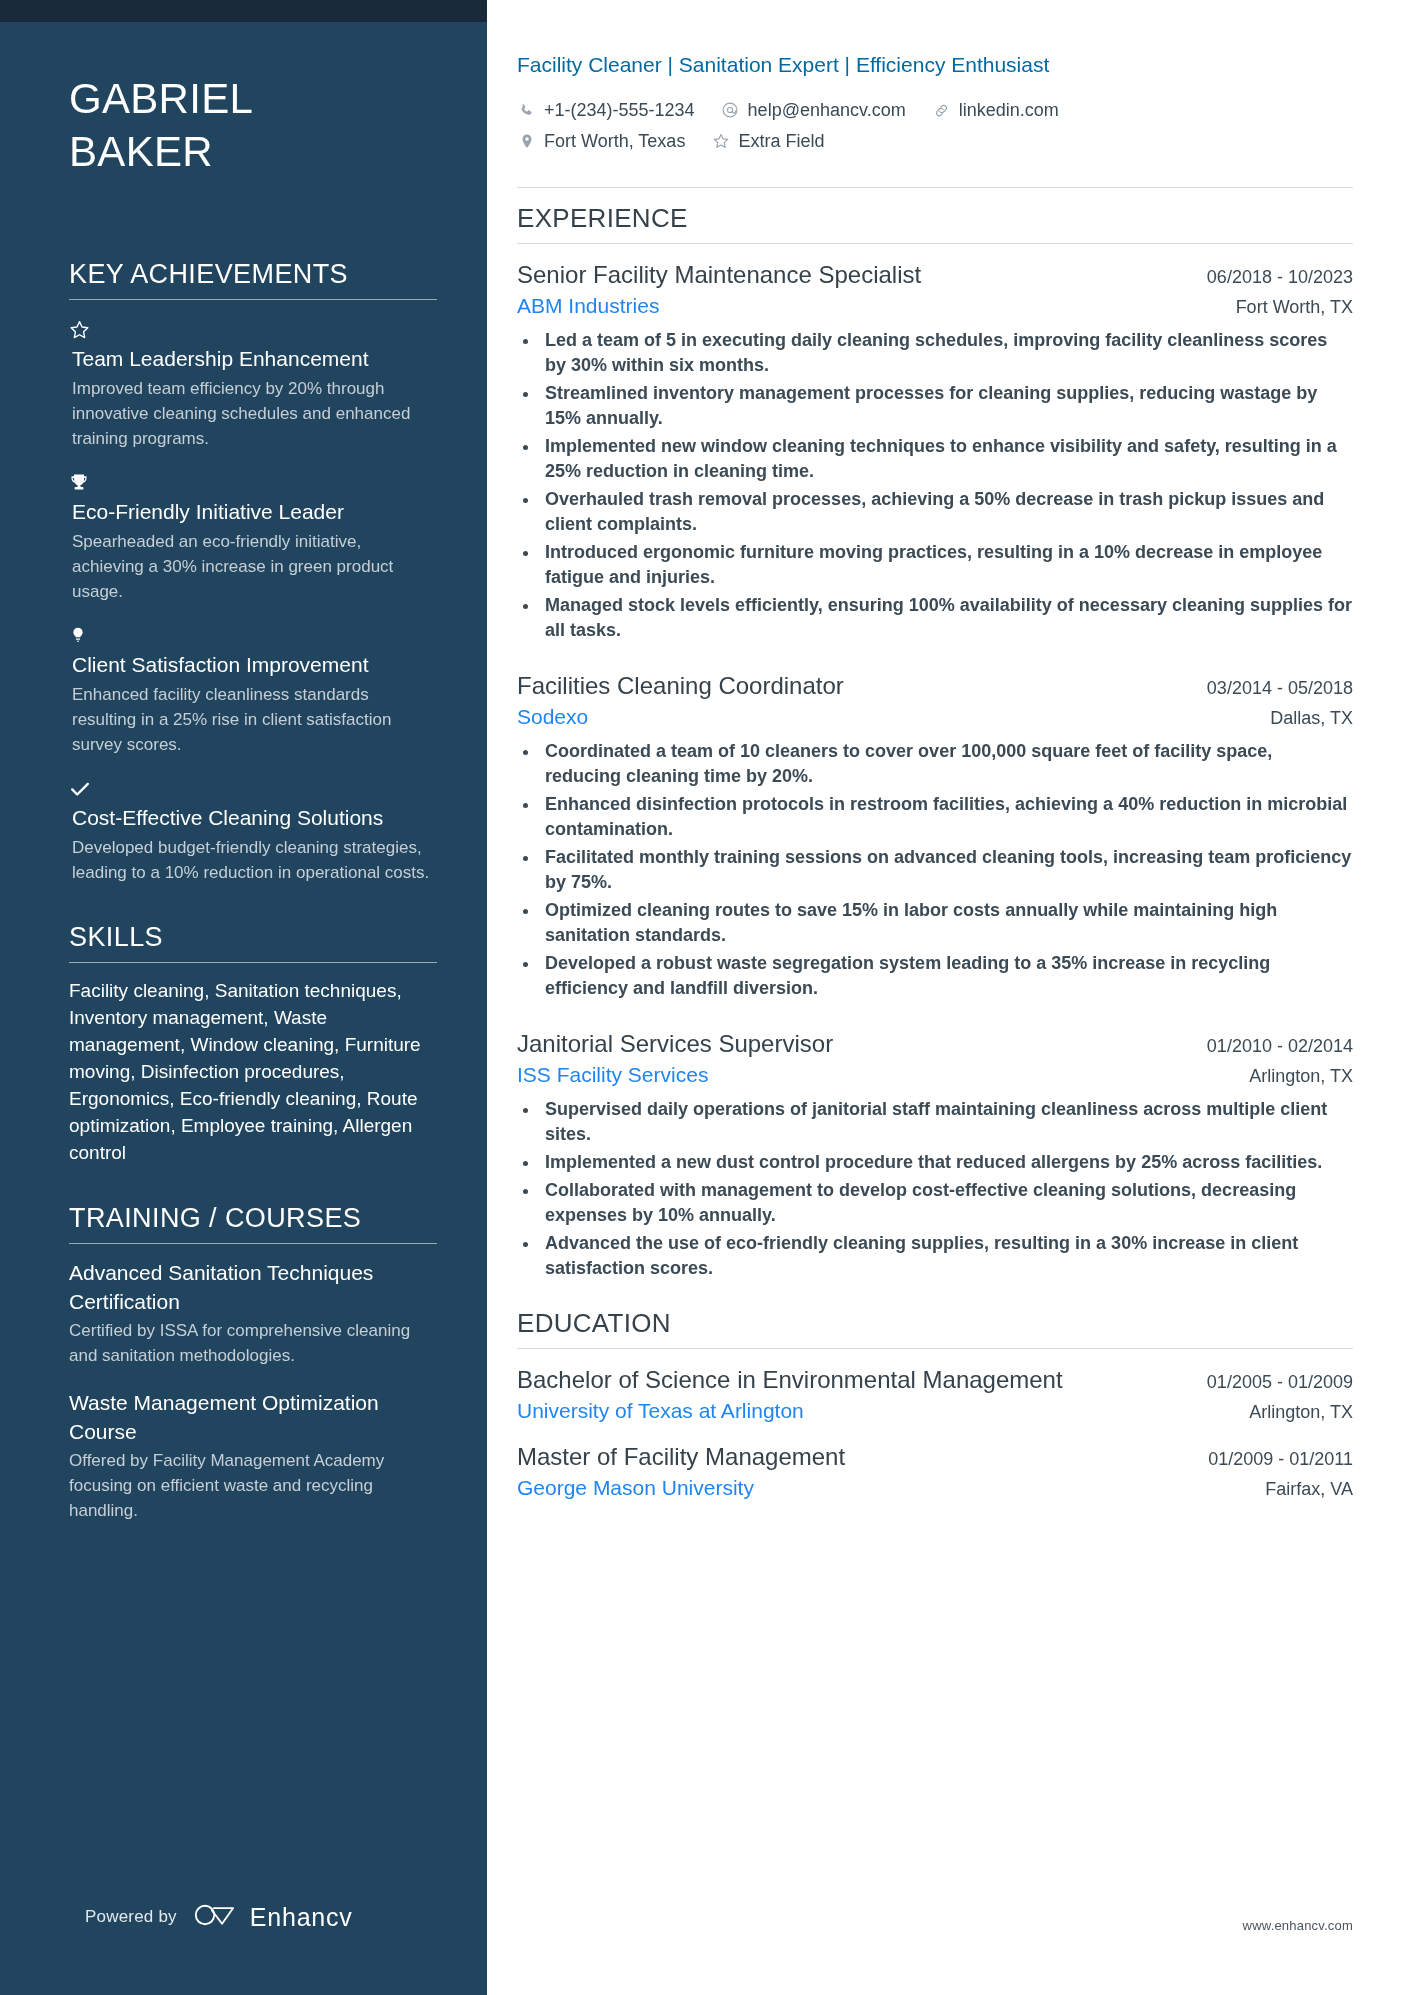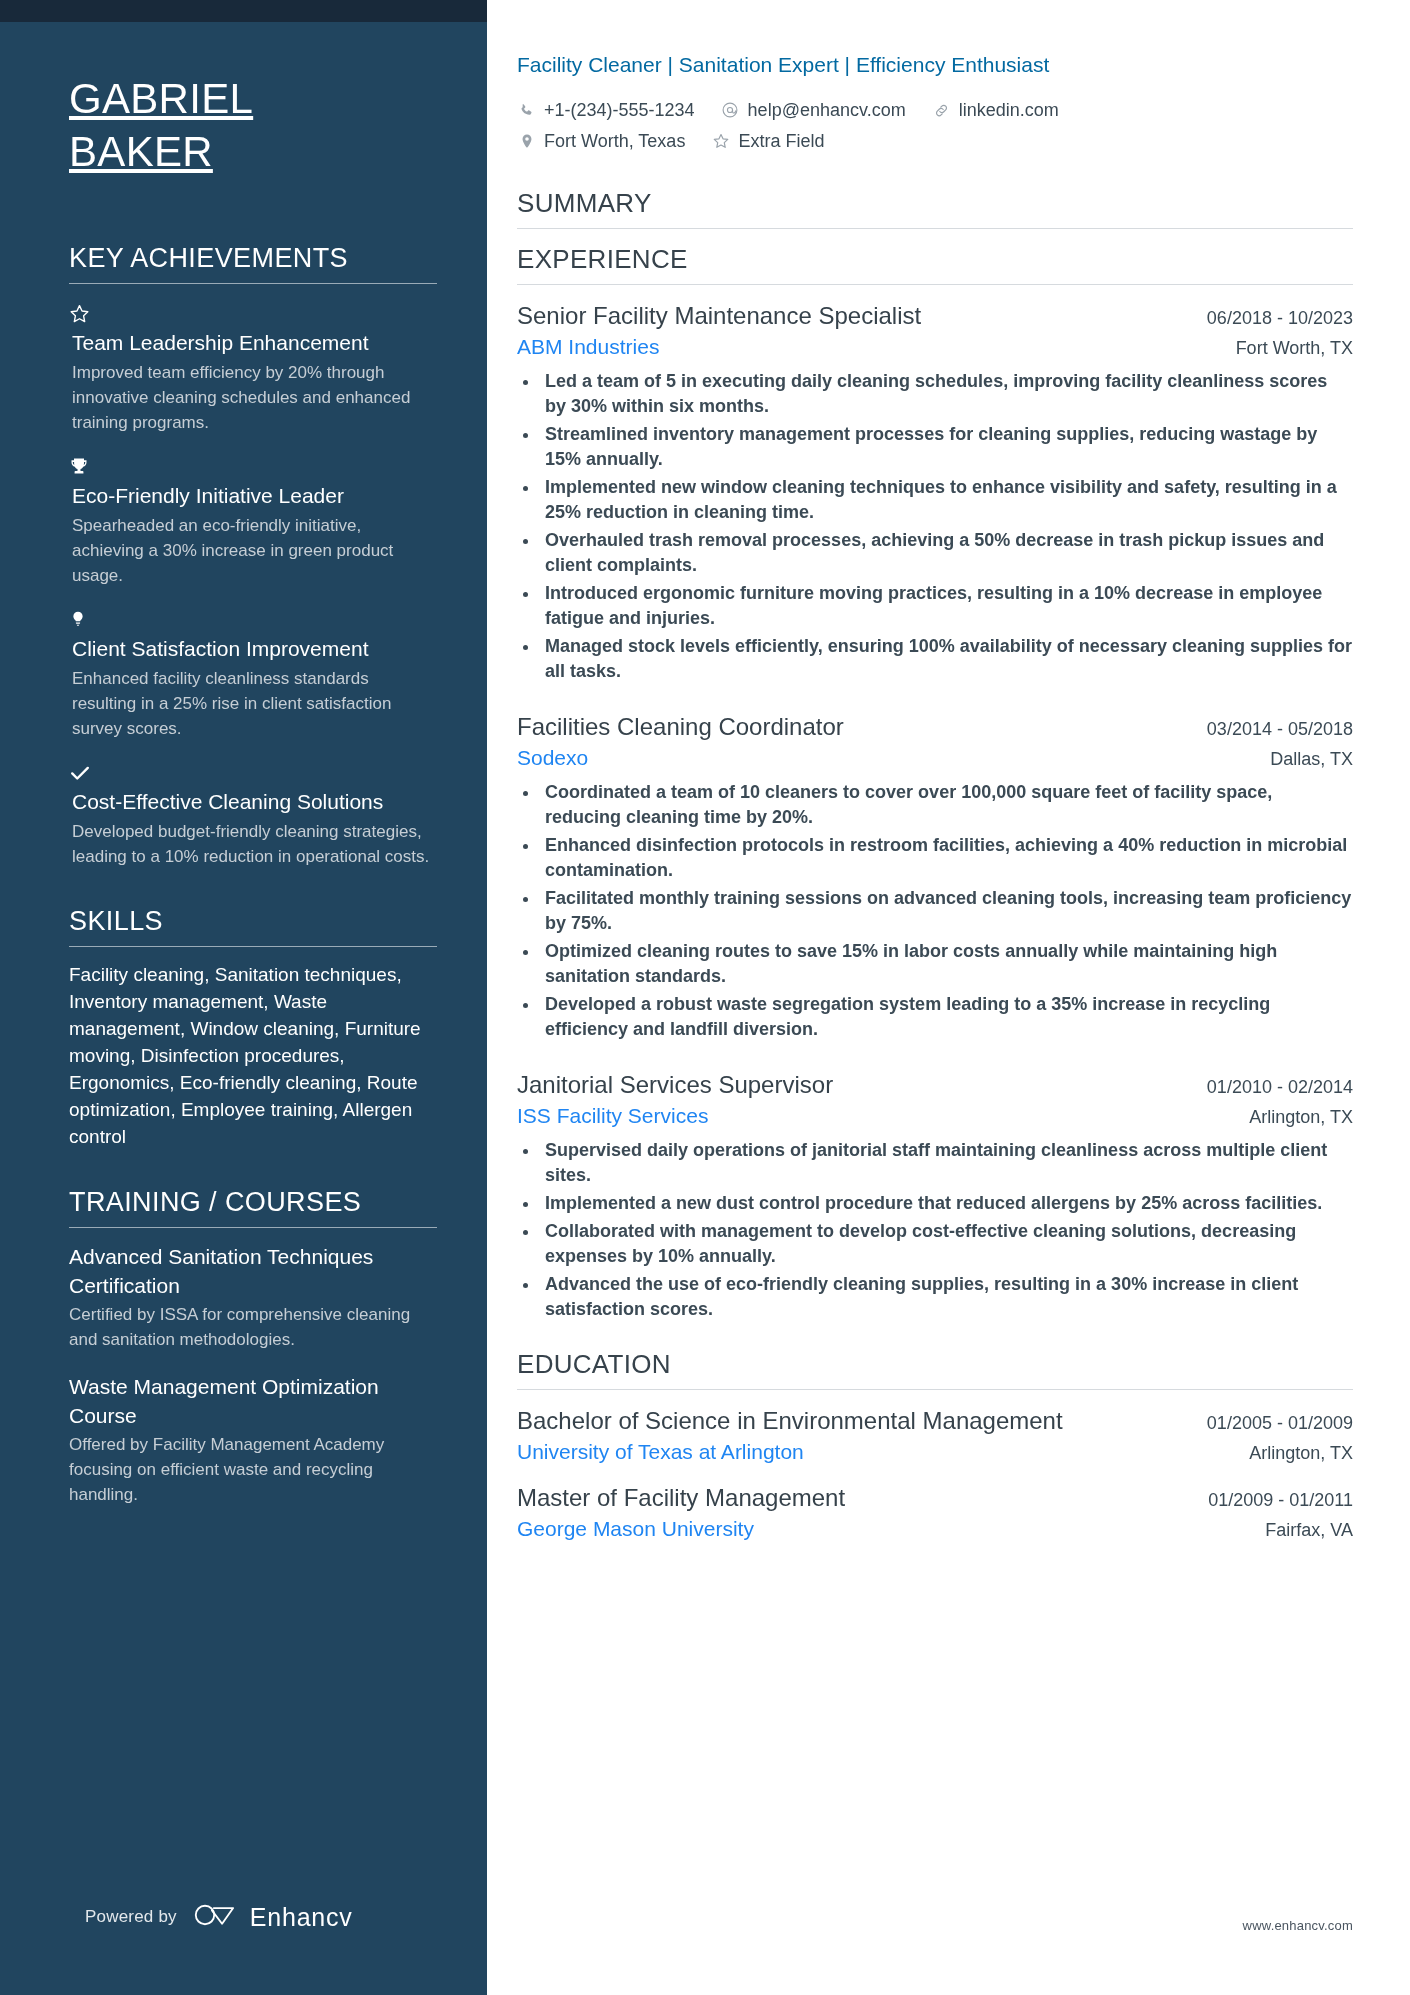--- a/index.html
+++ b/index.html
@@ -29,22 +29,21 @@
   .sidebar-topbar {
     height: 22px;
     background: #18293a;
     width: 100%;
   }
   .sidebar-inner {
     padding: 40px 50px 0 69px;
   }
   .name-block {
     margin-top: 10px;
-    margin-bottom: 64px;
-    text-decoration: underline;
+    margin-bottom: 80px;
   }
   .name-line {
     font-size: 42px;
     line-height: 53px;
     font-weight: 400;
     letter-spacing: 0.3px;
     color: #ffffff;
   }
 
   .side-section { margin-bottom: 36px; }
@@ -402,21 +401,20 @@
             <svg width="18" height="18" viewBox="0 0 24 24" fill="none" stroke="currentColor" stroke-width="1.6" stroke-linejoin="round">
                 <polygon points="12,3.4 14.7,9.1 21,9.9 16.4,14.2 17.6,20.4 12,17.4 6.4,20.4 7.6,14.2 3,9.9 9.3,9.1"></polygon>
               </svg>
           </span>
           <span>Extra Field</span>
         </span>
       </div>
     </div>
 
     <section class="main-section">
-      <h2 class="main-heading">SUMMARY</h2>
       <div class="main-rule"></div>
     </section>
 
     <section class="main-section">
       <h2 class="main-heading">EXPERIENCE</h2>
       <div class="main-rule"></div>
 
       <article class="entry">
         <div class="entry-line">
           <div class="entry-title">Senior Facility Maintenance Specialist</div>

